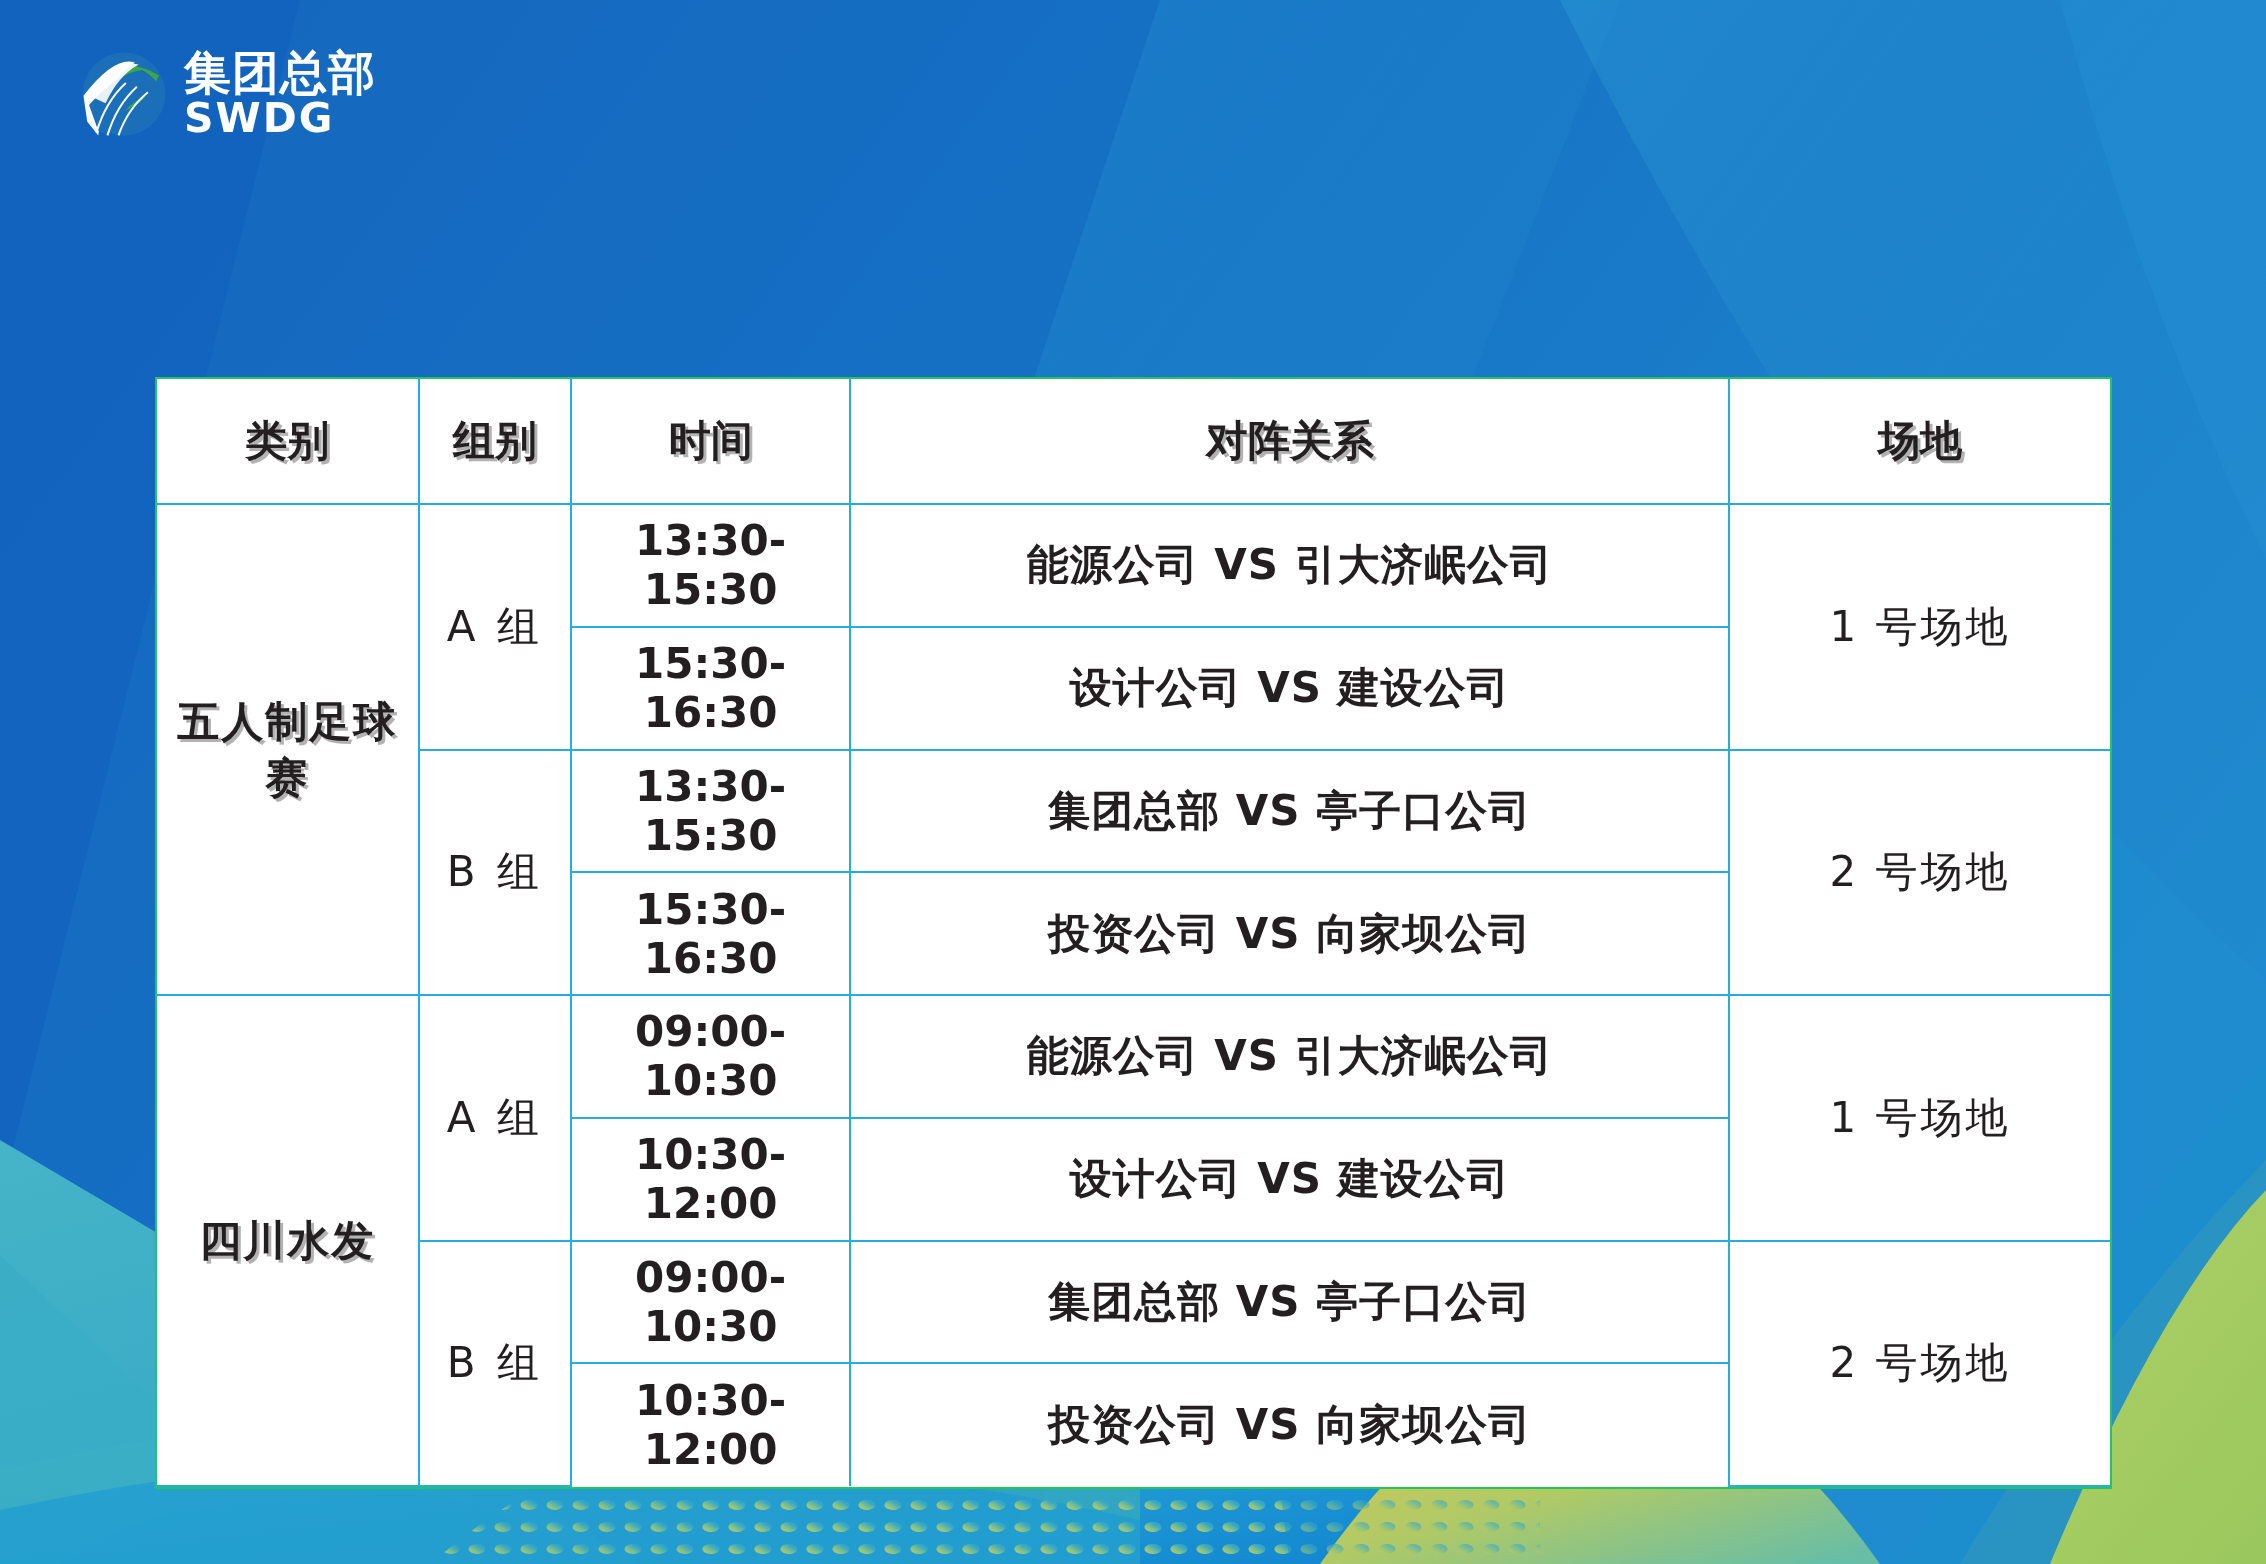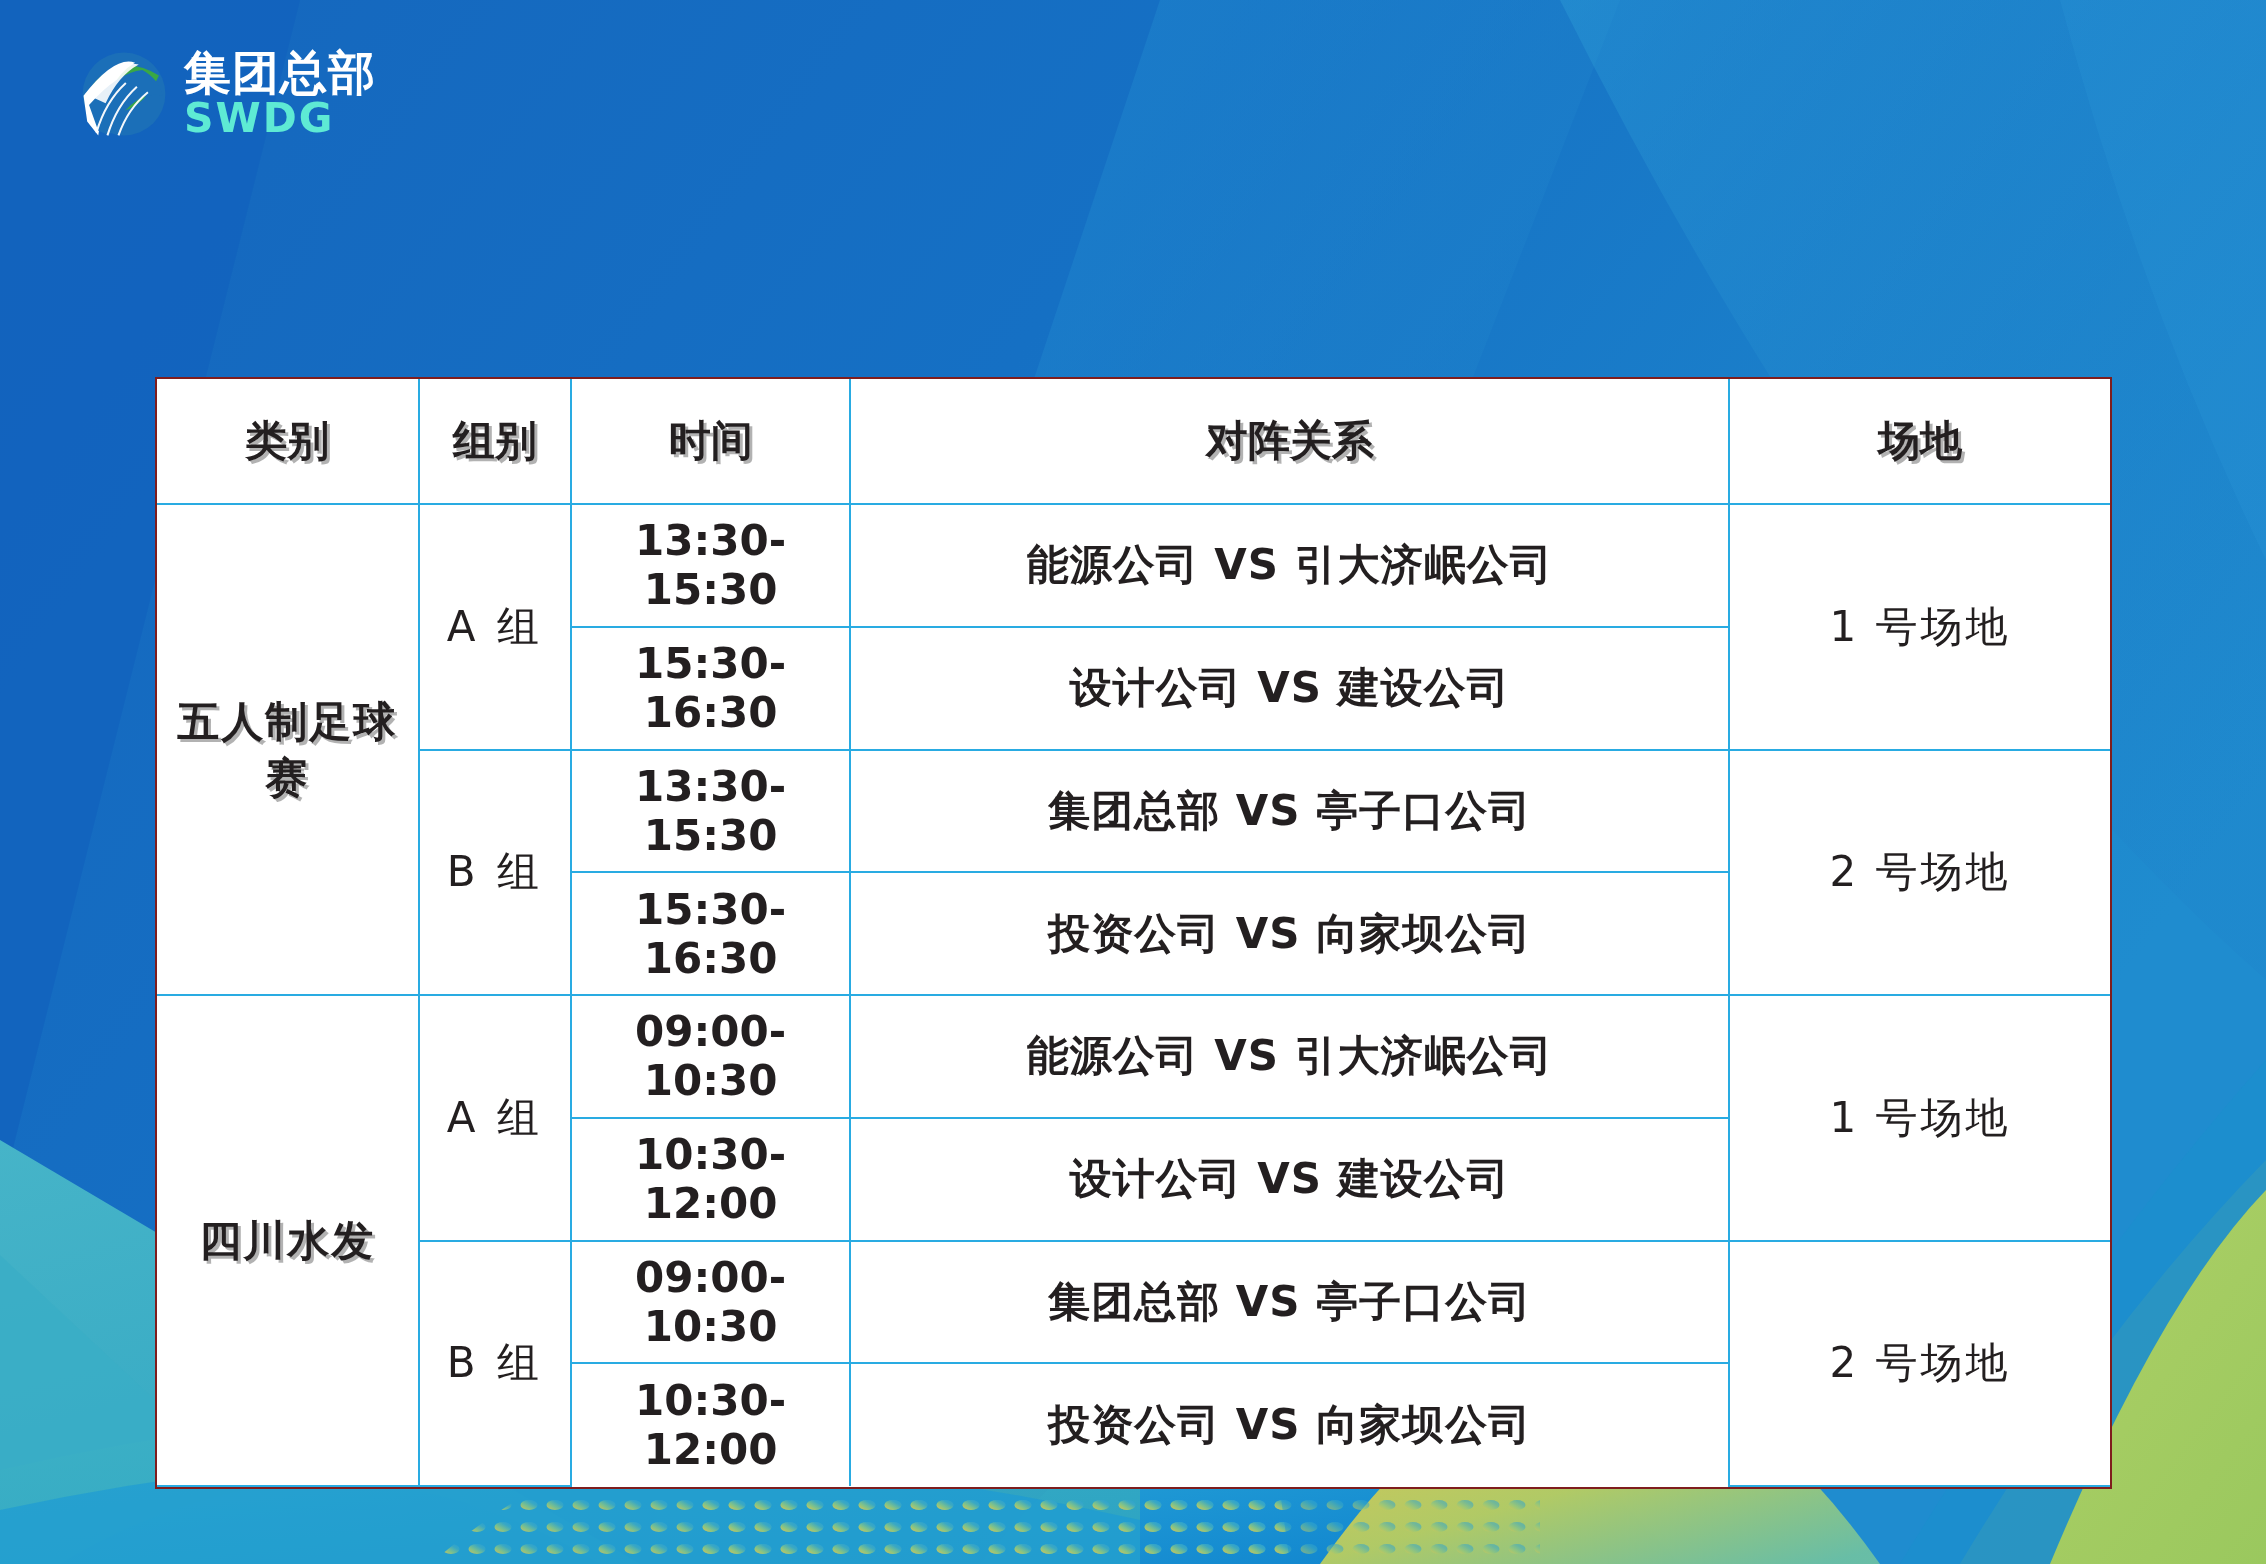--- a/index.html
+++ b/index.html
@@ -20,21 +20,21 @@
     position:absolute; left:78px; top:48px;
     display:flex; align-items:center; gap:14px;
   }
   .logo-mark { width:92px; height:92px; flex:none; }
   .logo-text { display:flex; flex-direction:column; line-height:1; }
   .logo-cn {
     font-size:47px; font-weight:bold; color:#ffffff;
     letter-spacing:1px; font-family:"DejaVu Sans",sans-serif;
   }
   .logo-en {
-    font-size:41px; font-weight:bold; color:#5eead4;
+    font-size:41px; font-weight:bold; color:#ffffff;
     letter-spacing:2px; margin-top:2px;
     font-family:"DejaVu Sans",sans-serif;
   }
 
   .main-title {
     position:absolute; left:0; right:0; top:125px;
     text-align:center;
     font-size:72px; font-weight:bold; color:#ffffff;
     letter-spacing:2px;
     font-family:"DejaVu Sans",sans-serif;
@@ -50,21 +50,21 @@
     text-shadow: 3px 3px 0px rgba(10,55,110,.45);
     white-space:nowrap;
   }
 
   
   .table-wrap {
     position:absolute;
     left:155px; top:377px;
     width:1957px; height:1112px;
     background:#ffffff;
-    border:2px solid #7f1d1d;
+    border:2px solid #22c55e;
     z-index:6;
   }
   table.schedule {
     width:100%; height:100%;
     border-collapse:collapse;
     table-layout:fixed;
     background:#ffffff;
   }
   table.schedule td, table.schedule th {
     border:2px solid #29abe2;

